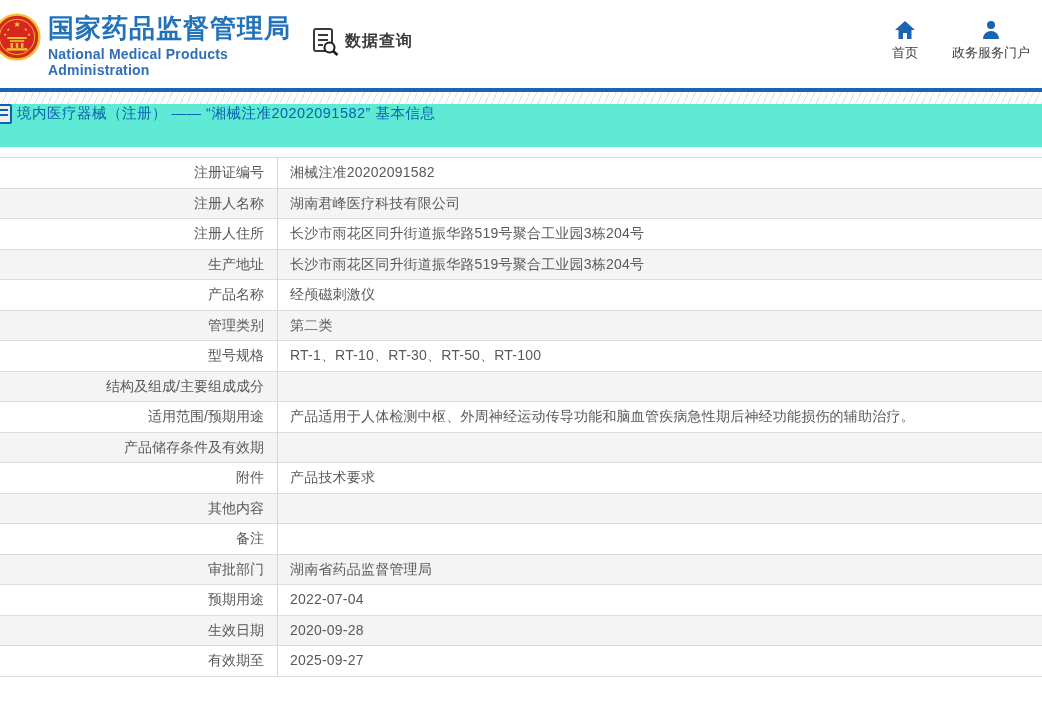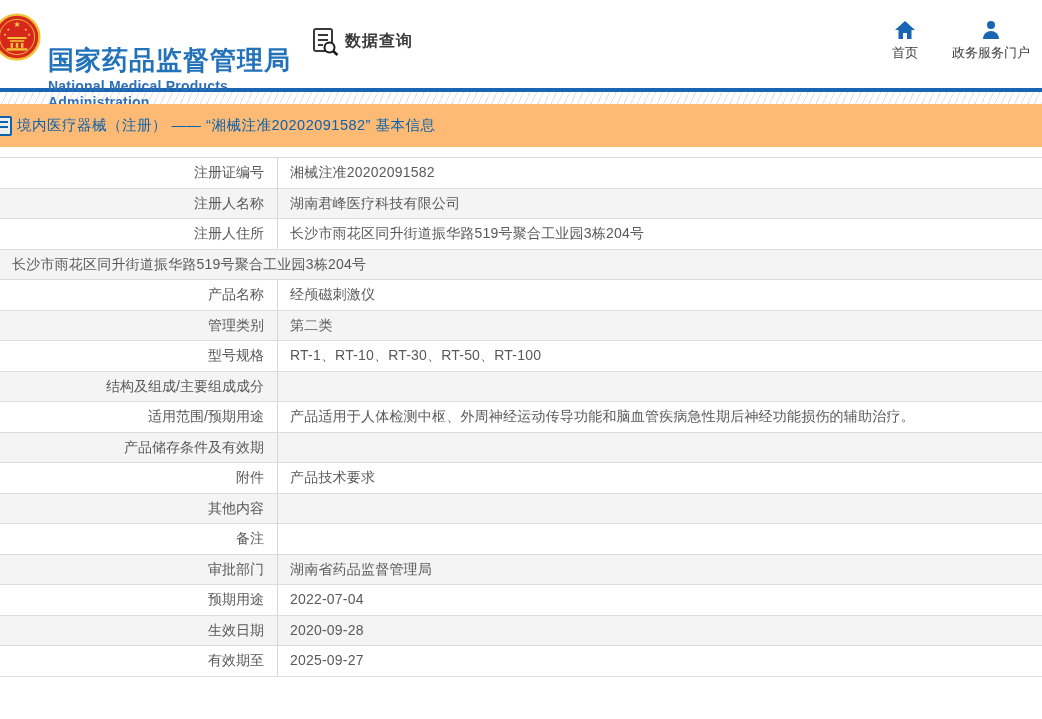--- a/index.html
+++ b/index.html
@@ -4,39 +4,39 @@
 <style>
   html,body{margin:0;padding:0;}
   body{
     width:1042px;height:719px;overflow:hidden;background:#ffffff;
     font-family:"Liberation Sans","DejaVu Sans",sans-serif;
     -webkit-font-smoothing:antialiased;
   }
   
   .header{position:relative;height:88px;background:#ffffff;}
   .emblem{position:absolute;left:-7px;top:10px;width:48px;height:54px;}
-  .logo-text{position:absolute;left:48px;top:13px;margin-top:32px;}
+  .logo-text{position:absolute;left:48px;top:13px;}
   .logo-title{
     font-size:26px;font-weight:bold;color:#2272b9;letter-spacing:1px;line-height:30px;
   }
   .logo-sub{font-size:14px;font-weight:600;color:#2f6fb7;margin-top:3px;letter-spacing:0.2px;}
   .data-query{position:absolute;left:312px;top:27px;display:flex;align-items:center;gap:6px;cursor:pointer;}
   .data-query-label{font-size:16px;color:#3a3a3a;font-weight:600;letter-spacing:1px;}
   .top-nav{position:absolute;right:12px;top:20px;display:flex;gap:34px;}
   .nav-item{display:flex;flex-direction:column;align-items:center;gap:4px;cursor:pointer;}
   .nav-item .lbl{font-size:13px;color:#3d3d3d;}
   
   .blue-bar{height:4px;background:#1a64b4;}
   .stripes{
     height:12px;background:#ffffff;
     background-image:repeating-linear-gradient(115deg,#e3e3e3 0px,#e3e3e3 1px,transparent 1px,transparent 6px);
   }
   
   .crumb-band{
-    height:43px;background:#fdba74;display:flex;align-items:center;
+    height:43px;background:#5eead4;display:flex;align-items:flex-start;
     overflow:hidden;position:relative;
   }
   .crumb-icon{
     flex:0 0 auto;width:15px;height:16px;margin-left:-7px;margin-right:5px;
     border:2px solid #0b62ae;border-radius:2px;position:relative;background:#efefef;
   }
   .crumb-icon::before,.crumb-icon::after{
     content:"";position:absolute;left:2px;right:2px;height:2px;background:#0b62ae;
   }
   .crumb-icon::before{top:3px;}
@@ -131,20 +131,21 @@
     <div class="cell label">注册人名称</div>
     <div class="cell value">湖南君峰医疗科技有限公司</div>
   </div>
 
   <div class="row">
     <div class="cell label">注册人住所</div>
     <div class="cell value">长沙市雨花区同升街道振华路519号聚合工业园3栋204号</div>
   </div>
 
   <div class="row alt">
+    <div class="cell label">生产地址</div>
     <div class="cell value">长沙市雨花区同升街道振华路519号聚合工业园3栋204号</div>
   </div>
 
   <div class="row">
     <div class="cell label">产品名称</div>
     <div class="cell value">经颅磁刺激仪</div>
   </div>
 
   <div class="row alt">
     <div class="cell label">管理类别</div>

